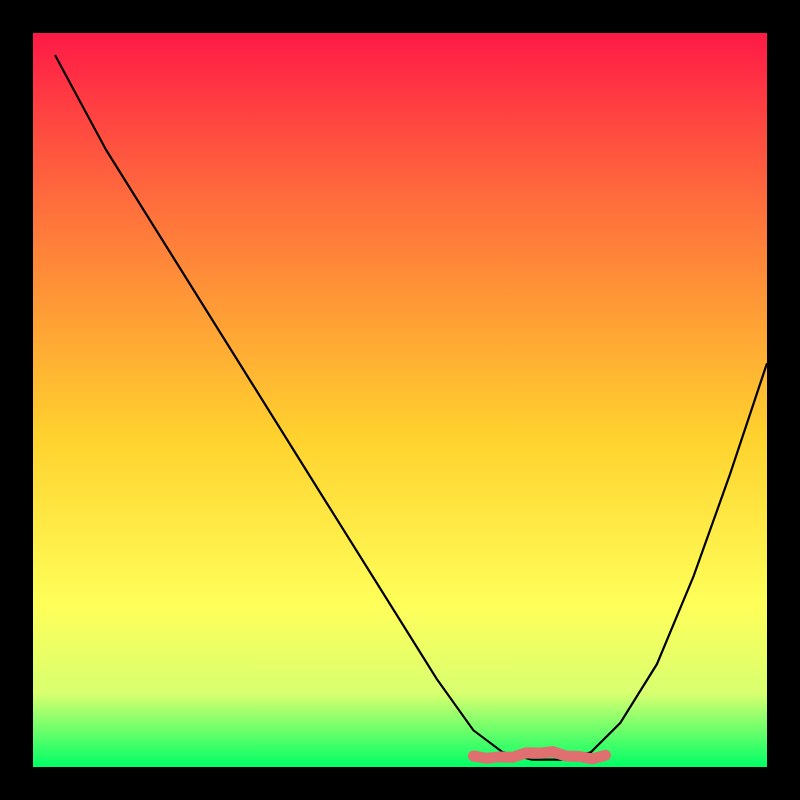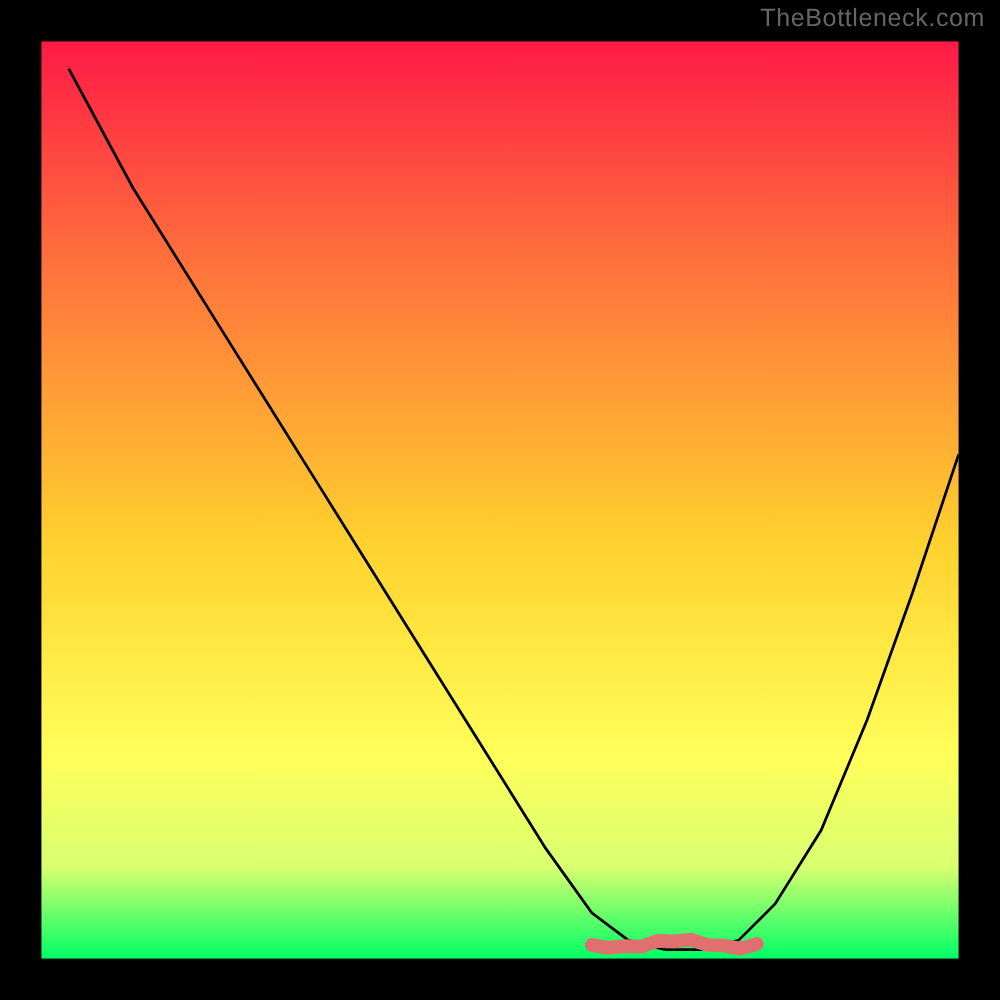--- a/index.html
+++ b/index.html
@@ -31,14 +31,13 @@
       </defs>
       <rect x="0" y="0" width="734" height="734" fill="url(#g)"></rect>
     </svg>
   </div>
 
   <svg class="lines" viewBox="0 0 734 734" preserveAspectRatio="none">
     <path id="curve" fill="none" stroke-width="2.2" d="M22.0 22.0 L73.4 117.4 L146.8 234.9 L220.2 352.3 L293.6 469.8 L367.0 587.2 L403.7 645.9 L440.4 697.3 L469.8 719.3 L499.1 726.7 L528.5 726.7 L557.8 719.3 L587.2 690.0 L623.9 631.2 L660.6 543.2 L697.3 440.4 L734.0 330.3" stroke="#000000"></path>
     <path id="bump" fill="none" stroke-width="11" stroke-linecap="round" d="M440.4 722.99 L453.6 725.3 L466.8 723.9 L480.0 724.3 L493.2 719.7 L506.5 720.1 L519.7 718.7 L532.9 723.0 L546.1 723.4 L559.3 725.9 L572.5 722.2" stroke="#e07070"></path>
   </svg>
 
-  <div class="credit">TheBottleneck.com</div>
 </div>
 
 </body></html>

